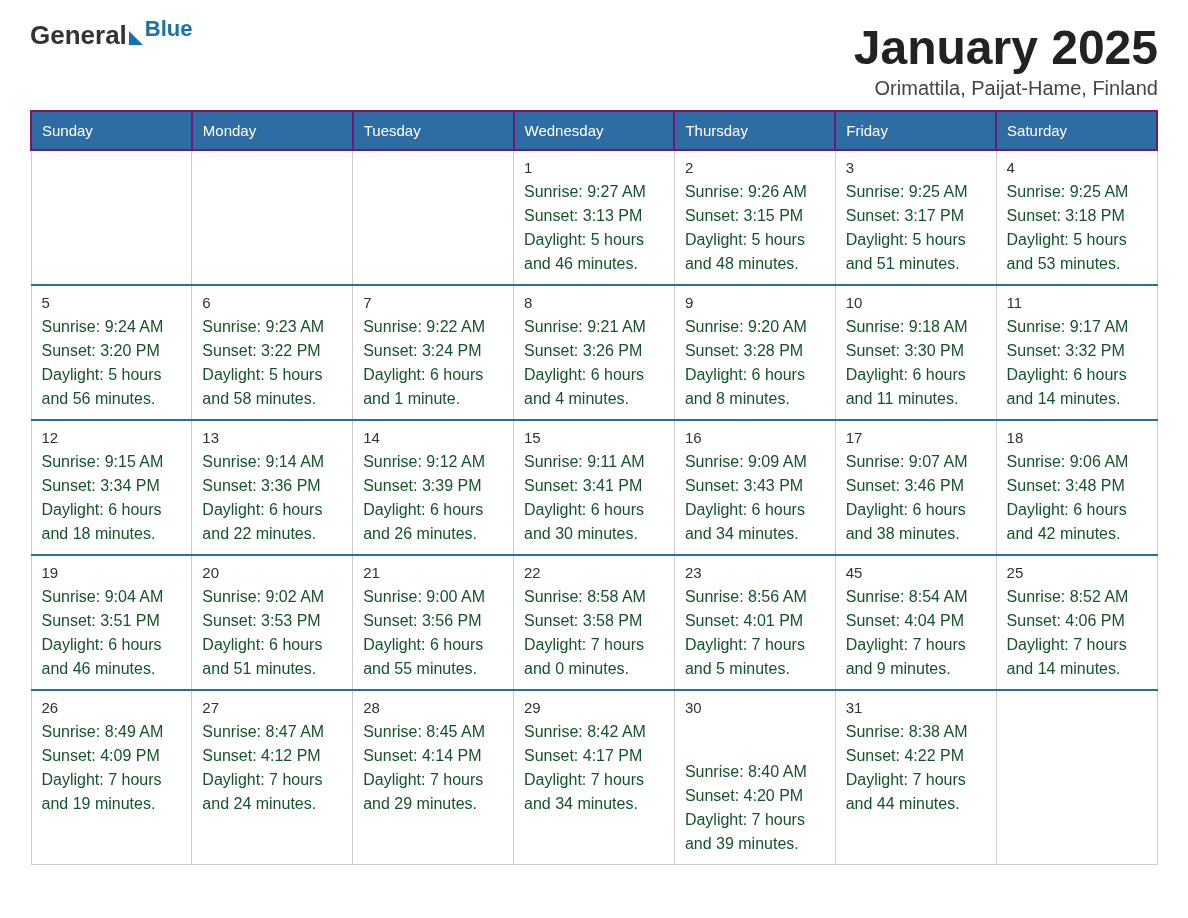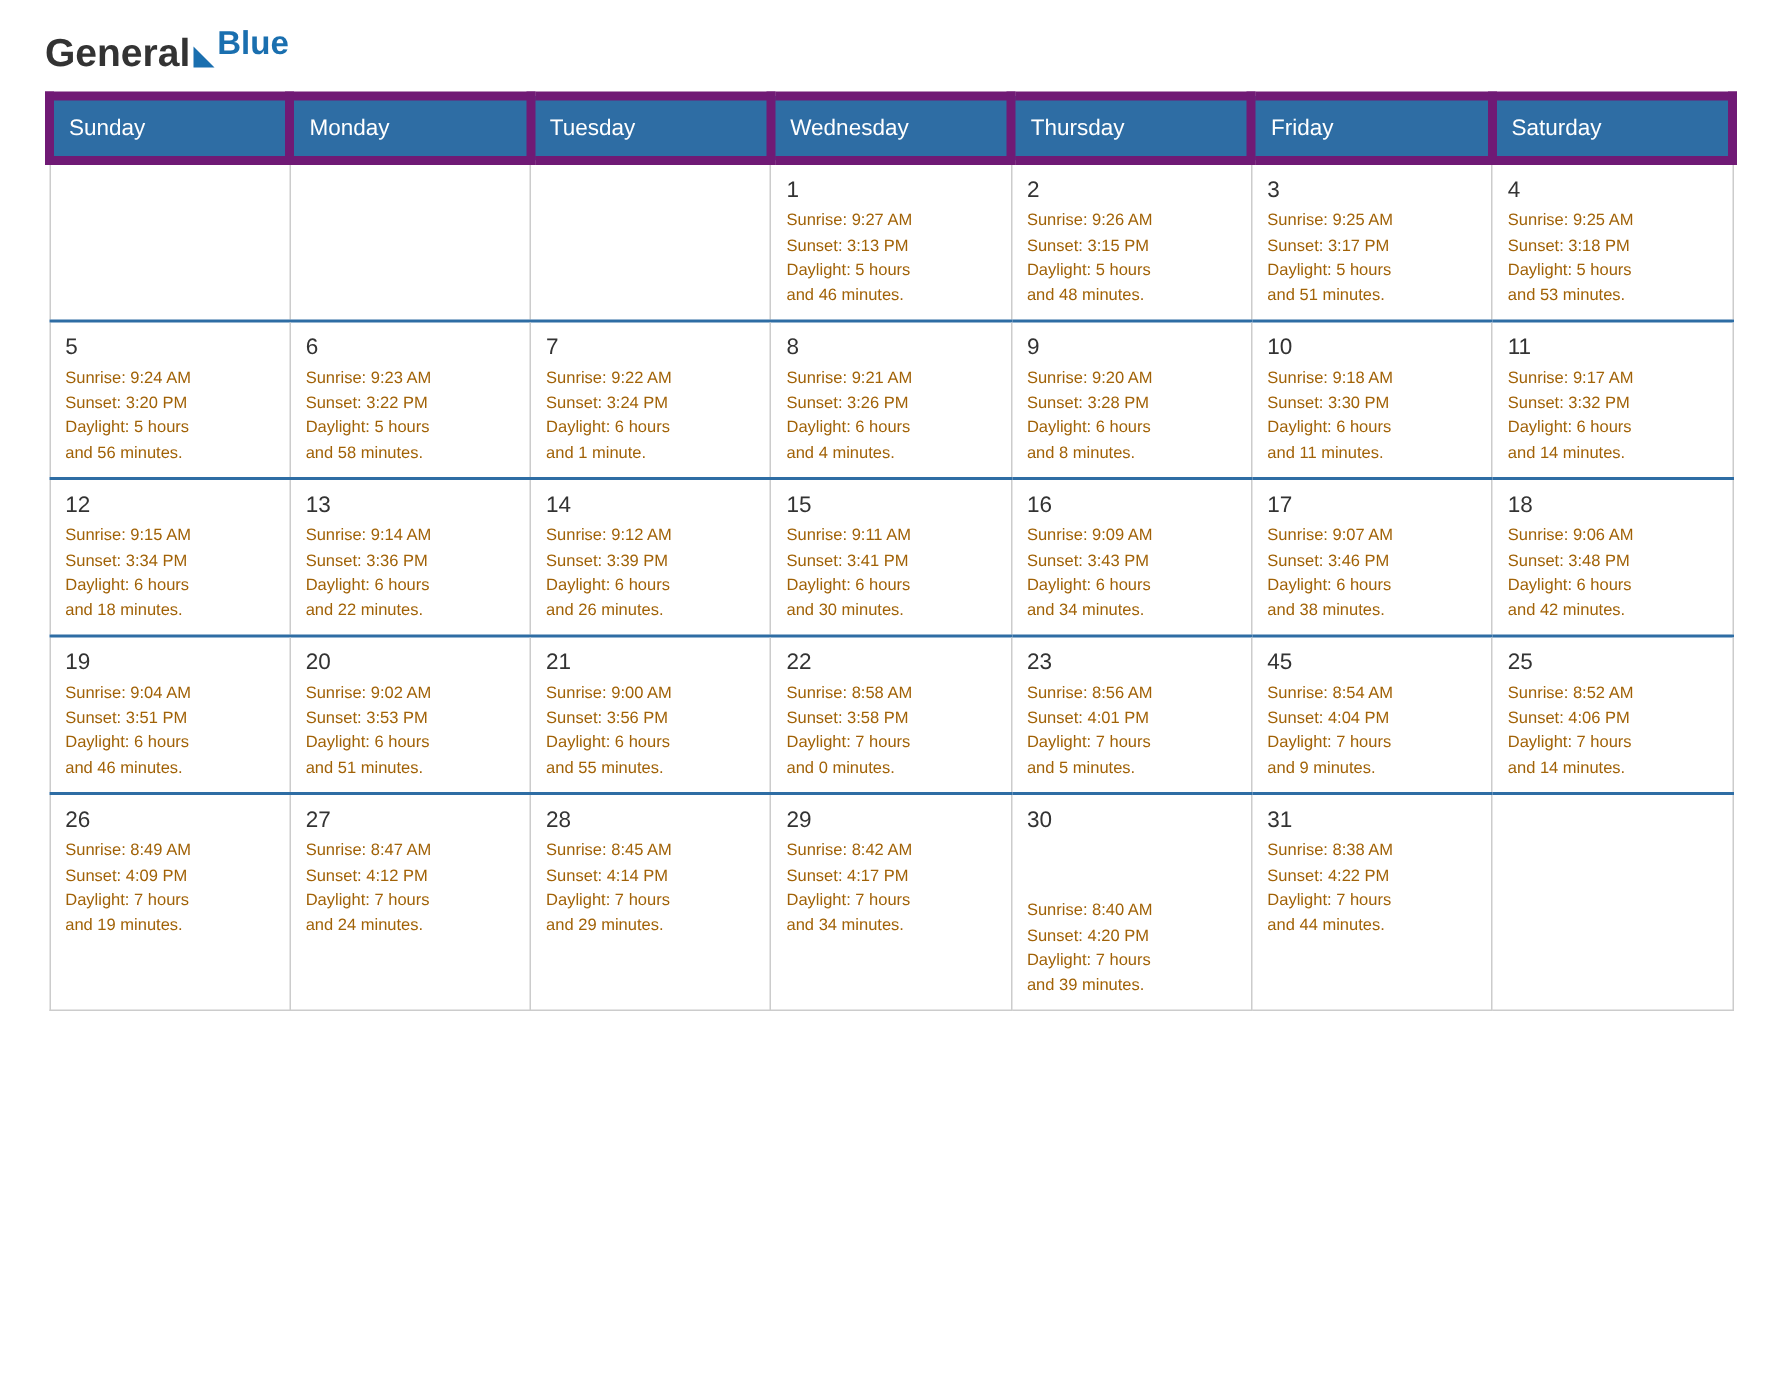--- a/index.html
+++ b/index.html
@@ -65,42 +65,42 @@
       border-collapse: collapse;
       margin-top: 10px;
     }
     .calendar-table th {
       background-color: #2e6da4;
       color: #ffffff;
       font-size: 15px;
       font-weight: normal;
       padding: 10px 10px;
       text-align: left;
-      border: 6px solid #701a75;
+      border: 2px solid #701a75;
     }
     .calendar-table td {
       vertical-align: top;
       padding: 8px 10px;
       border: 1px solid #ccc;
       width: 14.28%;
       min-height: 100px;
       font-size: 12.5px;
       color: #333;
       background: #fff;
     }
     .day-number {
       font-size: 15px;
       font-weight: normal;
       display: block;
       margin-bottom: 4px;
     }
     .day-info {
-      font-size: 11px;
+      font-size: 16px;
       line-height: 1.5;
-      color: #a16207;
+      color: #14532d;
     }
     .empty-cell {
       background: #fff;
     }
     .row-divider td {
       border-top: 2px solid #2e6da4;
     }
   </style>
 </head>
 <body>
@@ -108,20 +108,24 @@
 <div class="header">
   <div class="logo">
     <div class="logo-line-wrapper">
       <div class="logo-top-row">
         <span class="logo-text-general">General</span>
         <div class="logo-triangle"></div>
       </div>
       <span class="logo-text-blue" style="margin-top:-4px; padding-left:2px;">Blue</span>
     </div>
   </div>
+  <div class="title-section">
+    <div class="month-year">January 2025</div>
+    <div class="location">Orimattila, Paijat-Hame, Finland</div>
+  </div>
 </div>
 
 <table class="calendar-table">
   <thead>
     <tr>
     <th>Sunday</th>
         <th>Monday</th>
         <th>Tuesday</th>
         <th>Wednesday</th>
         <th>Thursday</th>

